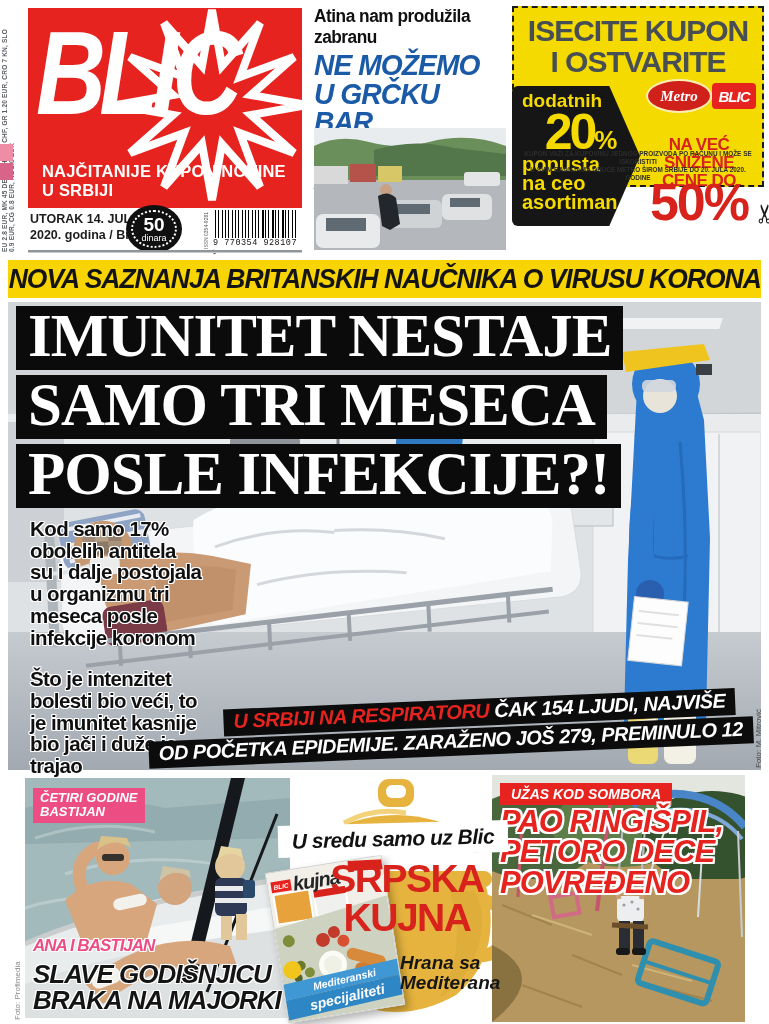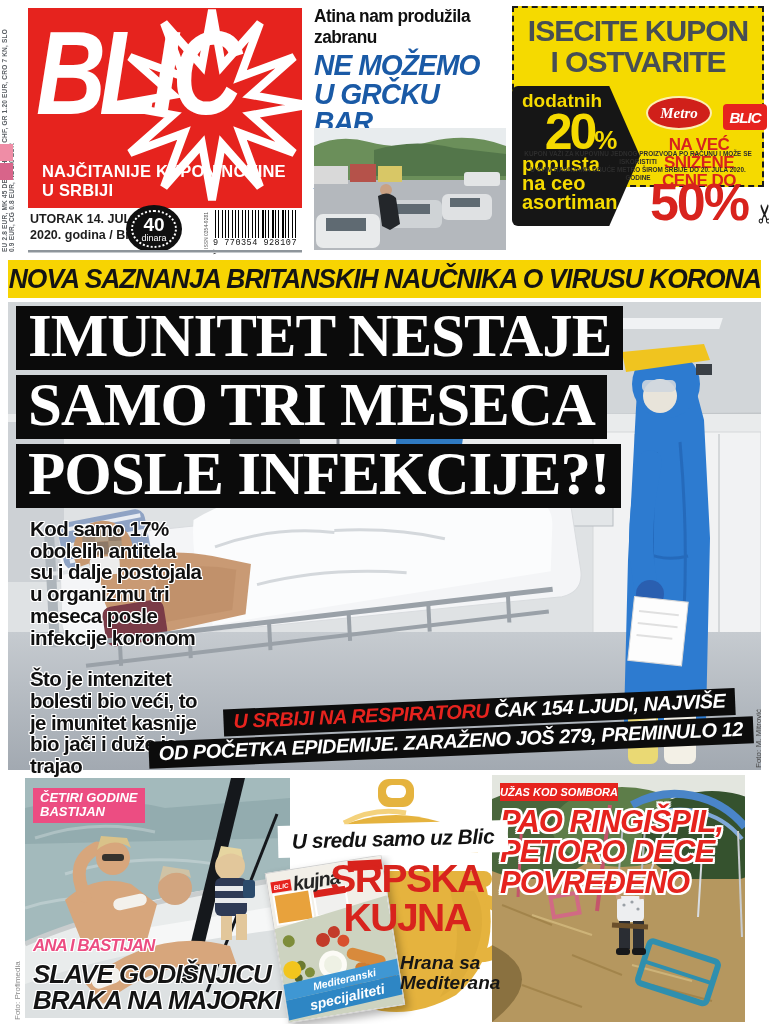--- a/index.html
+++ b/index.html
@@ -44,21 +44,21 @@
 
   .coupon{left:512px;top:6px;width:252px;height:181px;background:#f5da00;border:2px dashed #1a1a1a;box-sizing:border-box;}
   .coupon-title{margin-top:8px;text-align:center;font-size:30px;line-height:1.02;font-weight:900;color:#474e54;letter-spacing:-1px;}
   .coupon-arrow{position:absolute;left:-2px;top:78px;width:128px;height:140px;background:#161616;
                 clip-path:polygon(0 0,76% 0,100% 50%,76% 100%,0 100%);border-radius:6px 0 0 6px;
                 color:#f5da00;padding:6px 0 0 10px;box-sizing:border-box;line-height:.95;}
   .coupon-arrow .w1{font-size:19px;font-weight:700;}
   .coupon-arrow .pct{font-size:50px;font-weight:900;letter-spacing:-3px;line-height:.9;text-align:center;}
   .coupon-arrow .pct .sign{font-size:26px;letter-spacing:0;}
   .coupon-arrow .w2{font-size:20px;font-weight:700;}
-  .logos-row{position:absolute;left:132px;top:88px;display:flex;gap:11px;align-items:flex-end;}
+  .logos-row{position:absolute;left:132px;top:71px;display:flex;gap:0;align-items:center;}
   .metro-logo{width:62px;height:30px;background:#d0201a;border:2px solid #fceeb2;border-radius:50%;
               display:flex;align-items:center;justify-content:center;color:#fff;
               font-family:"Liberation Serif",serif;font-style:italic;font-weight:700;font-size:15px;}
   .blic-chip{width:44px;height:26px;background:#e6231e;border-radius:4px;display:flex;align-items:center;justify-content:center;
              color:#fff;font-weight:900;font-style:italic;font-size:15px;letter-spacing:-1px;}
   .coupon-red1{position:absolute;left:126px;top:128px;width:118px;text-align:center;
                font-size:17px;line-height:1.05;font-weight:900;color:#d8231d;letter-spacing:-.5px;}
   .coupon-red-big{position:absolute;left:126px;top:168px;width:118px;text-align:center;
                   font-size:52px;font-weight:900;color:#d8231d;letter-spacing:-2px;line-height:1;}
   .scissors{position:absolute;right:-15px;top:190px;font-size:26px;color:#1a1a1a;transform:rotate(-90deg);}
@@ -110,21 +110,21 @@
   .mag-name{font-size:20px;font-weight:900;font-style:italic;color:#242424;letter-spacing:-1px;}
   .mag-ribbon{position:absolute;right:-6px;top:2px;width:40px;height:10px;background:#d8231d;transform:rotate(6deg);}
   .mag-band1{position:absolute;left:-4px;bottom:26px;width:130px;height:16px;background:#3f97d3;transform:rotate(-4deg);
              display:flex;align-items:center;justify-content:center;color:#fff;font-size:10.5px;font-weight:800;font-style:italic;}
   .mag-band2{position:absolute;left:-4px;bottom:6px;width:130px;height:20px;background:#2e86c4;transform:rotate(-4deg);
              display:flex;align-items:center;justify-content:center;color:#fff;font-size:14px;font-weight:800;font-style:italic;}
   .mag-badge{position:absolute;left:2px;bottom:42px;width:18px;height:18px;border-radius:50%;background:#f2c51d;}
 
   .card-right{left:492px;top:775px;width:253px;height:247px;overflow:hidden;}
   .tag-red{position:absolute;left:8px;top:8px;background:#e6231e;color:#fff;font-weight:800;font-style:italic;
-           font-size:11px;padding:3px 0;z-index:3;}
+           font-size:14px;padding:3px 11px;z-index:3;}
   .acc-hl{position:absolute;left:8px;top:32px;z-index:3;font-size:31px;line-height:.98;font-weight:900;font-style:italic;
           color:#e6231e;letter-spacing:-1px;}
 </style>
 </head>
 <body>
 
 <div class="page">
 
   <div class="abs v-text edge-prices">EU 2.8 EUR, MK 45 DEN, CH 3.80 CHF, GR 1.20 EUR, CRO 7 KN, SLO 0.9 EUR, CG 0.8 EUR, NL 2.0 EUR</div>
   <div class="abs edge-mark1"></div>
@@ -137,21 +137,21 @@
     <div class="logo-text">BLIC</div>
     <div class="logo-tagline">NAJČITANIJE KUPON NOVINE U SRBIJI</div>
   </div>
 
   <div class="abs date-block">
     <div>UTORAK 14. JUL</div>
     <div>2020. godina / Broj 8397</div>
   </div>
 
   <div class="abs price-badge">
-    <div class="val">40</div>
+    <div class="val">50</div>
     <div class="unit">dinara</div>
   </div>
 
   <div class="abs barcode-wrap">
     <div class="abs v-text issn">ISSN 0354-9281</div>
     <div class="bars"></div>
     <div class="bars-num">9 770354 928107 &gt;</div>
   </div>
   <div class="abs header-rule"></div>
 

